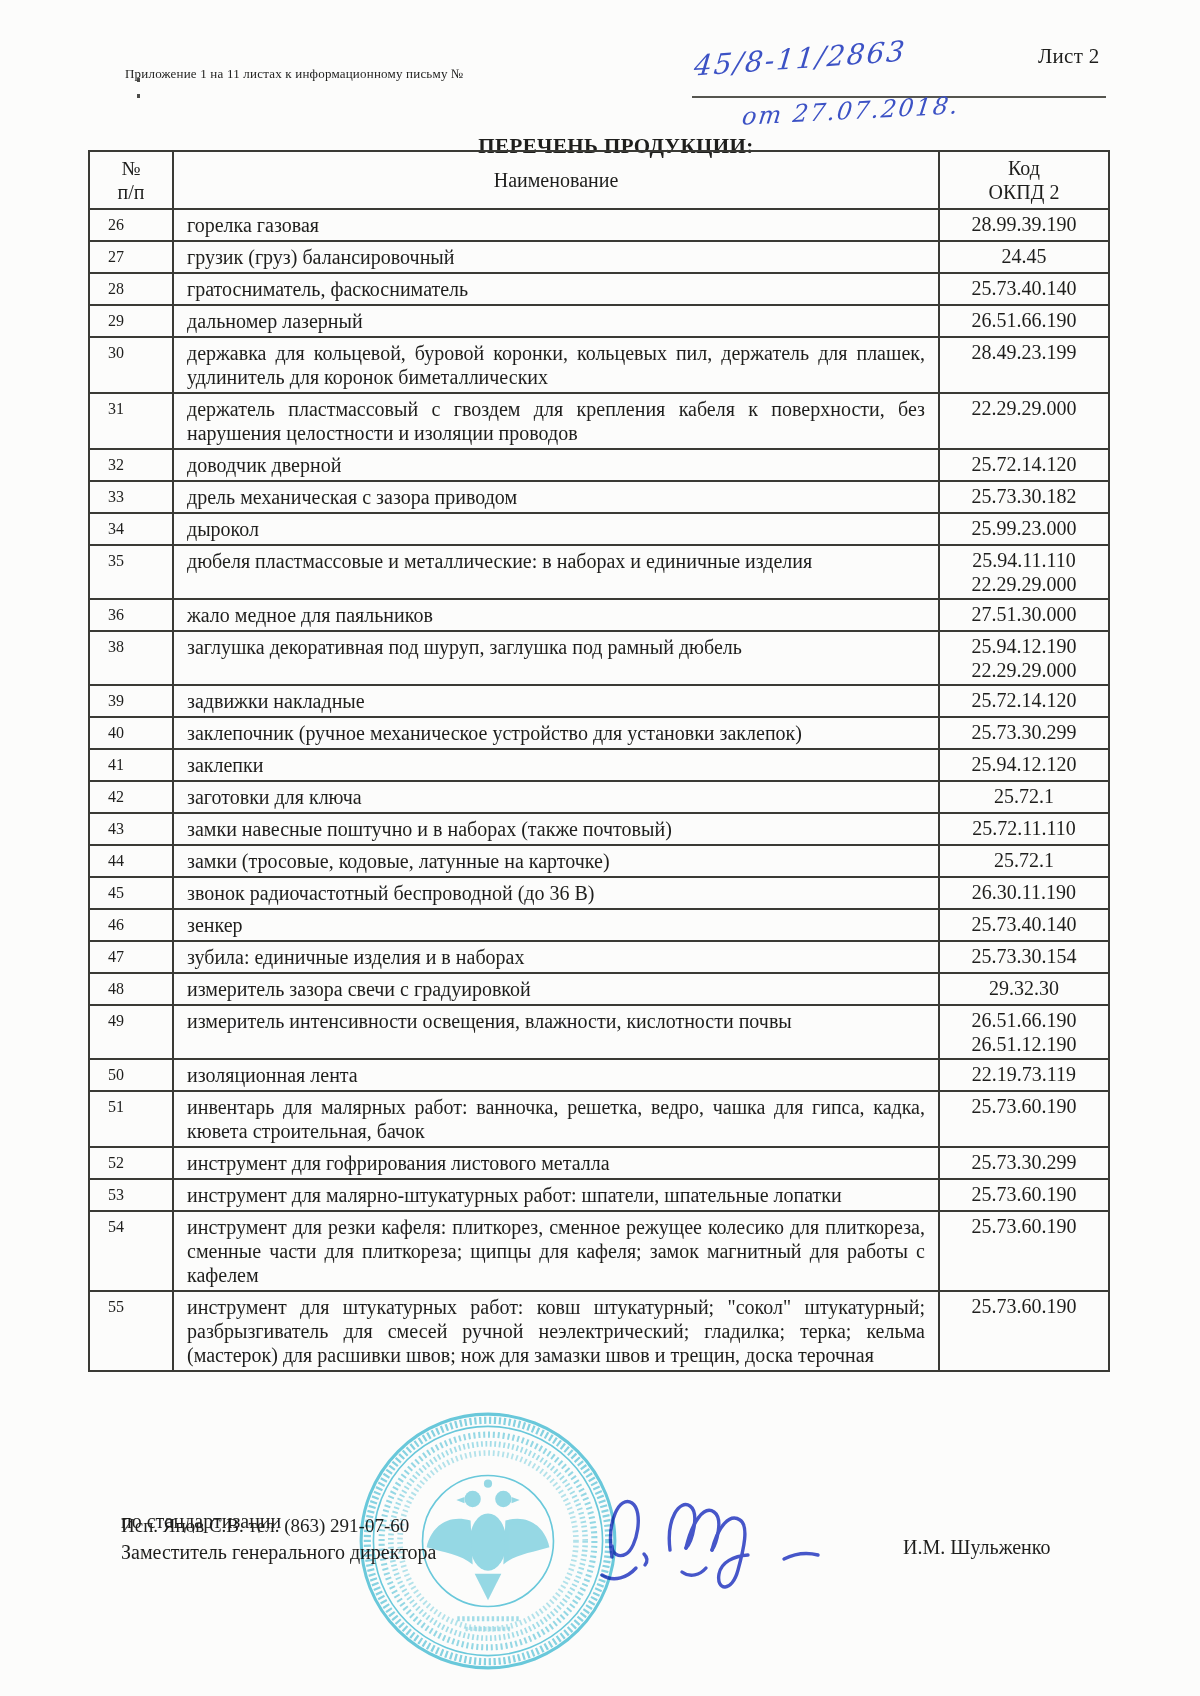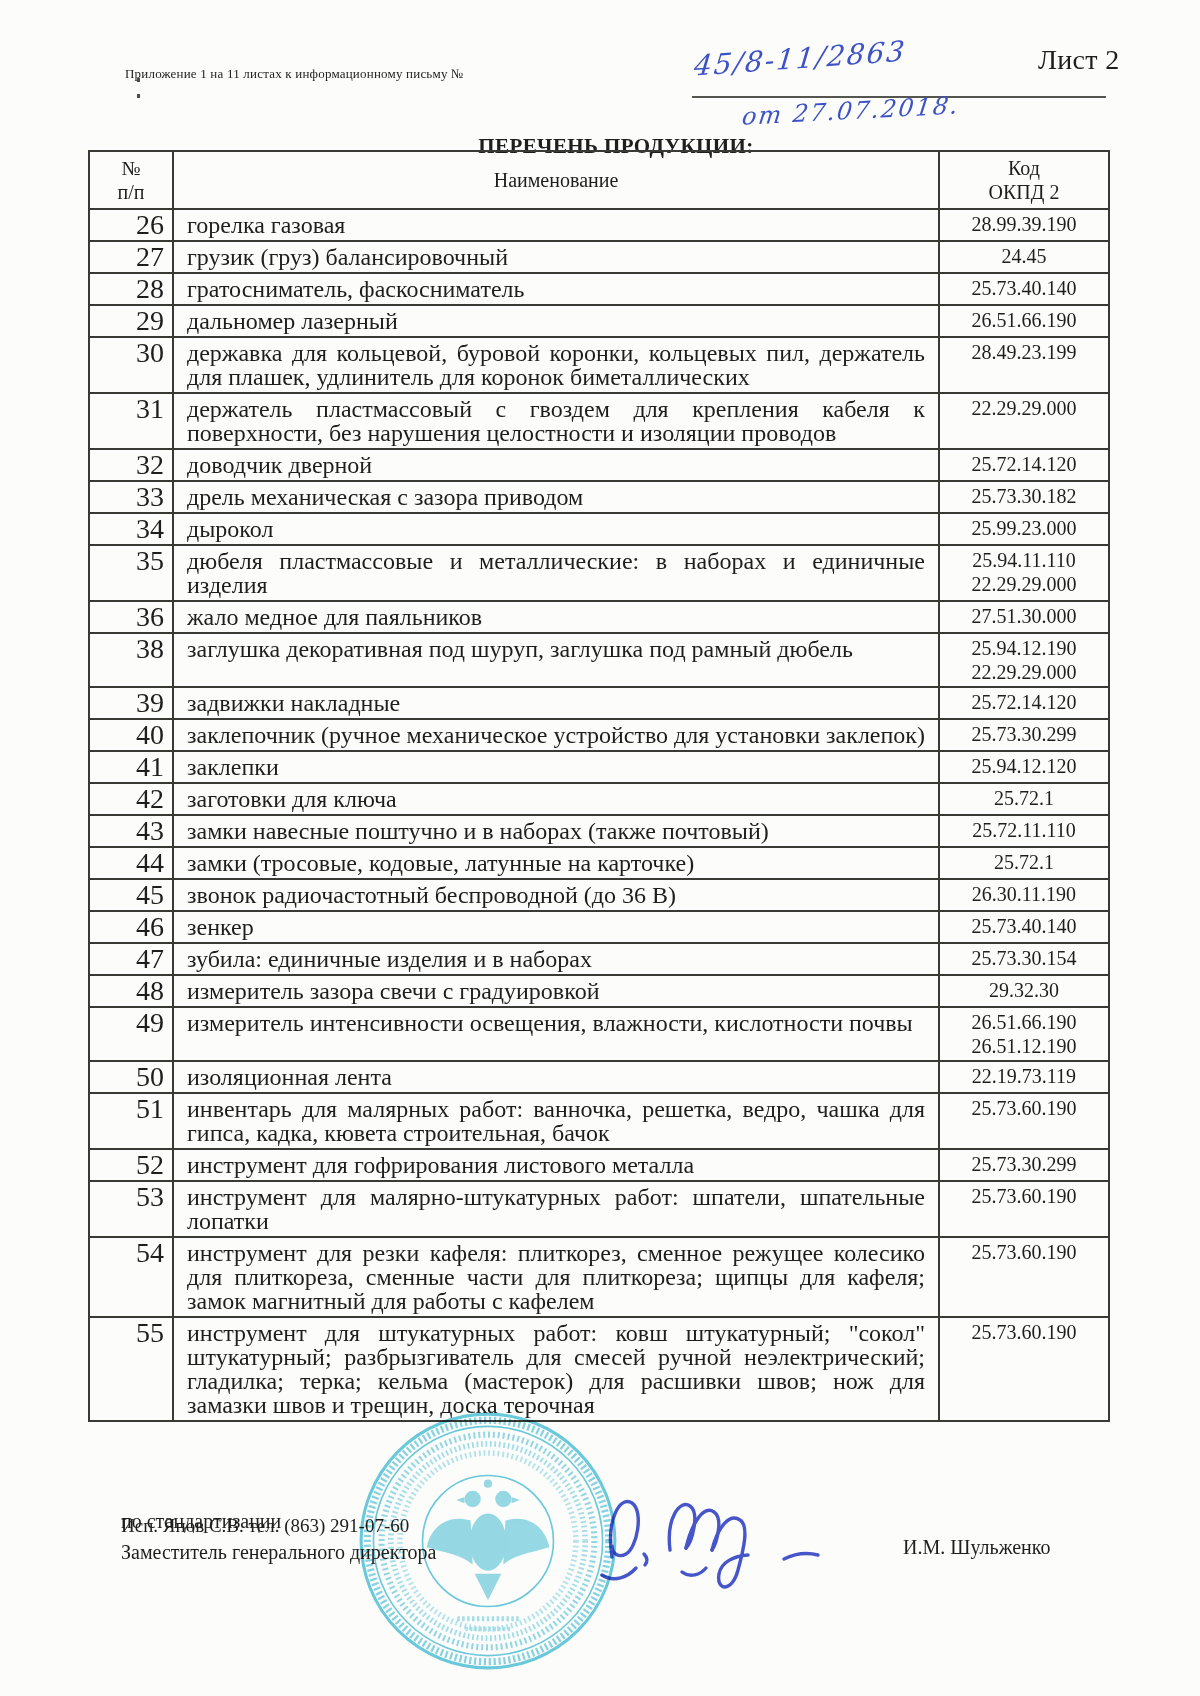--- a/index.html
+++ b/index.html
@@ -7,21 +7,21 @@
     position:relative;
     width:1200px;height:1696px;
     background:#fcfcfb;
     font-family:"Liberation Serif","DejaVu Serif",serif;
     color:#1e1e1c;
     overflow:hidden;
   }
   .speck{position:absolute;background:#4b4b48;}
   .sheet-label{
     position:absolute;left:1038px;top:44px;
-    font-size:28px;letter-spacing:.3px;
+    font-size:21px;letter-spacing:.3px;
   }
   .appendix-line{
     position:absolute;left:125px;top:66px;
     font-size:13px;letter-spacing:.2px;
   }
   .hw{
     position:absolute;color:#3c52c5;
     font-family:"DejaVu Serif",serif;font-style:italic;
     letter-spacing:2px;white-space:nowrap;
   }
@@ -45,24 +45,24 @@
     vertical-align:top;
   }
   .product-table thead th{
     text-align:center;font-size:20px;line-height:24px;
     padding:4px 4px;vertical-align:middle;
   }
   col.col-num{width:84px;}
   col.col-name{width:766px;}
   col.col-code{width:170px;}
   td.c-num{
-    text-align:right;font-size:28px;line-height:24px;padding:3px 8px;
+    text-align:left;font-size:16px;line-height:24px;padding:3px 18px;
   }
   td.c-name{
-    font-size:24px;line-height:24px;padding:3px 13px;
+    font-size:20px;line-height:24px;padding:3px 13px;
     text-align:justify;
   }
   td.c-code{
     text-align:center;font-size:20px;line-height:24px;padding:2px 2px;font-family:Liberation Serif, serif;
   }
   .footer-pos{
     position:absolute;left:121px;top:1506px;
     font-size:20px;line-height:31px;
   }
   .signer-name{

